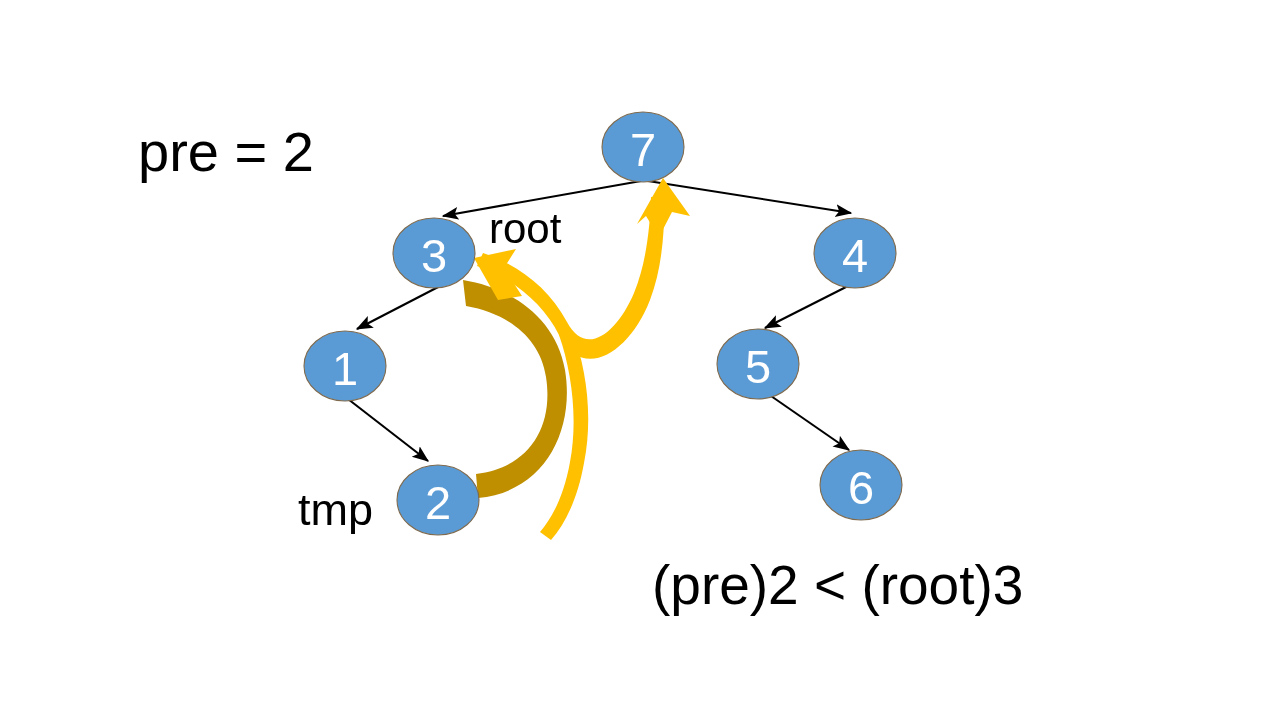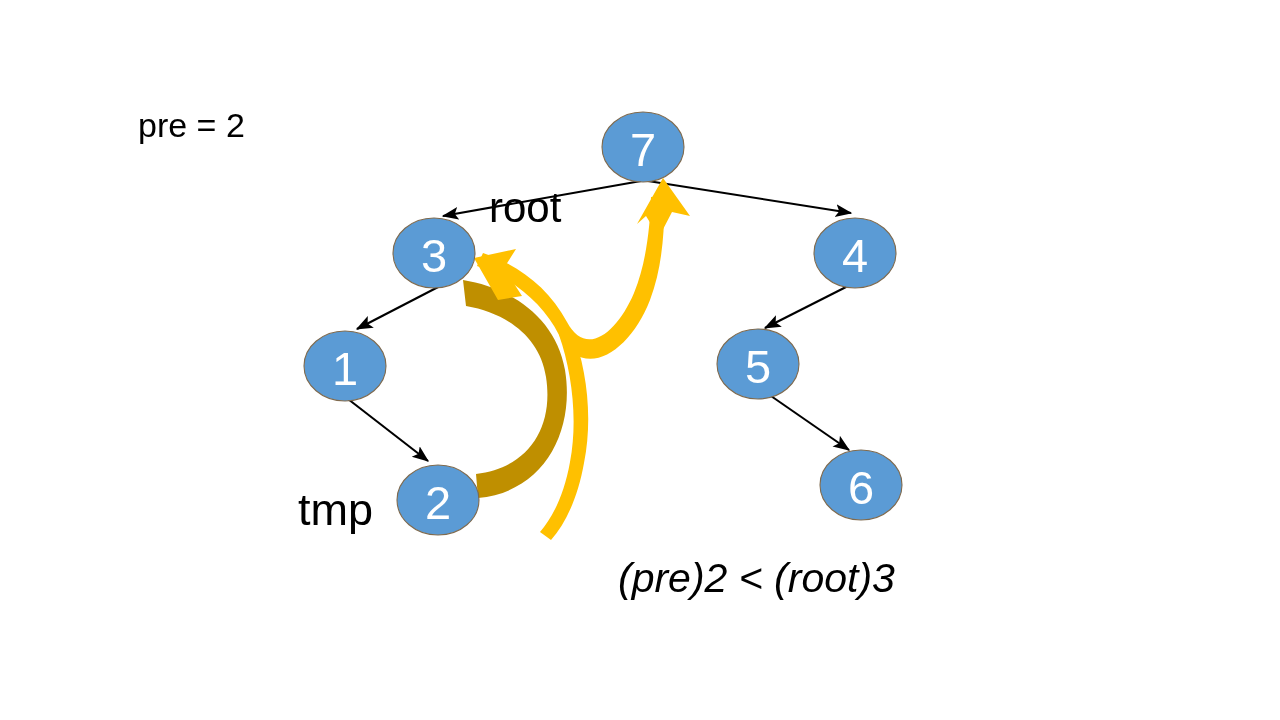--- a/index.html
+++ b/index.html
@@ -44,38 +44,37 @@
   }
   .text-label {
     position: absolute;
     font-family: "Liberation Sans", sans-serif;
     color: #000000;
     white-space: nowrap;
     line-height: 1;
   }
   #label-pre {
     left: 138px;
-    top: 108px;
-    font-size: 34px;
+    top: 124px;
+    font-size: 56px;
   }
   #label-root {
     left: 489px;
-    top: 187px;
+    top: 208px;
     font-size: 42px;
   }
   #label-tmp {
     left: 298px;
     top: 487px;
     font-size: 45px;
   }
   #label-comparison {
-    left: 618px;
+    left: 652px;
     top: 558px;
-    font-size: 41px;
-    font-style: italic;
+    font-size: 55px;
   }
 </style>
 </head>
 <body>
 
 <div id="canvas">
 
   <svg id="diagram-svg" viewBox="0 0 1280 720">
     <defs>
       <marker id="arrowhead-black" markerWidth="9" markerHeight="9" refX="7.4" refY="3.1" orient="auto" markerUnits="strokeWidth">

